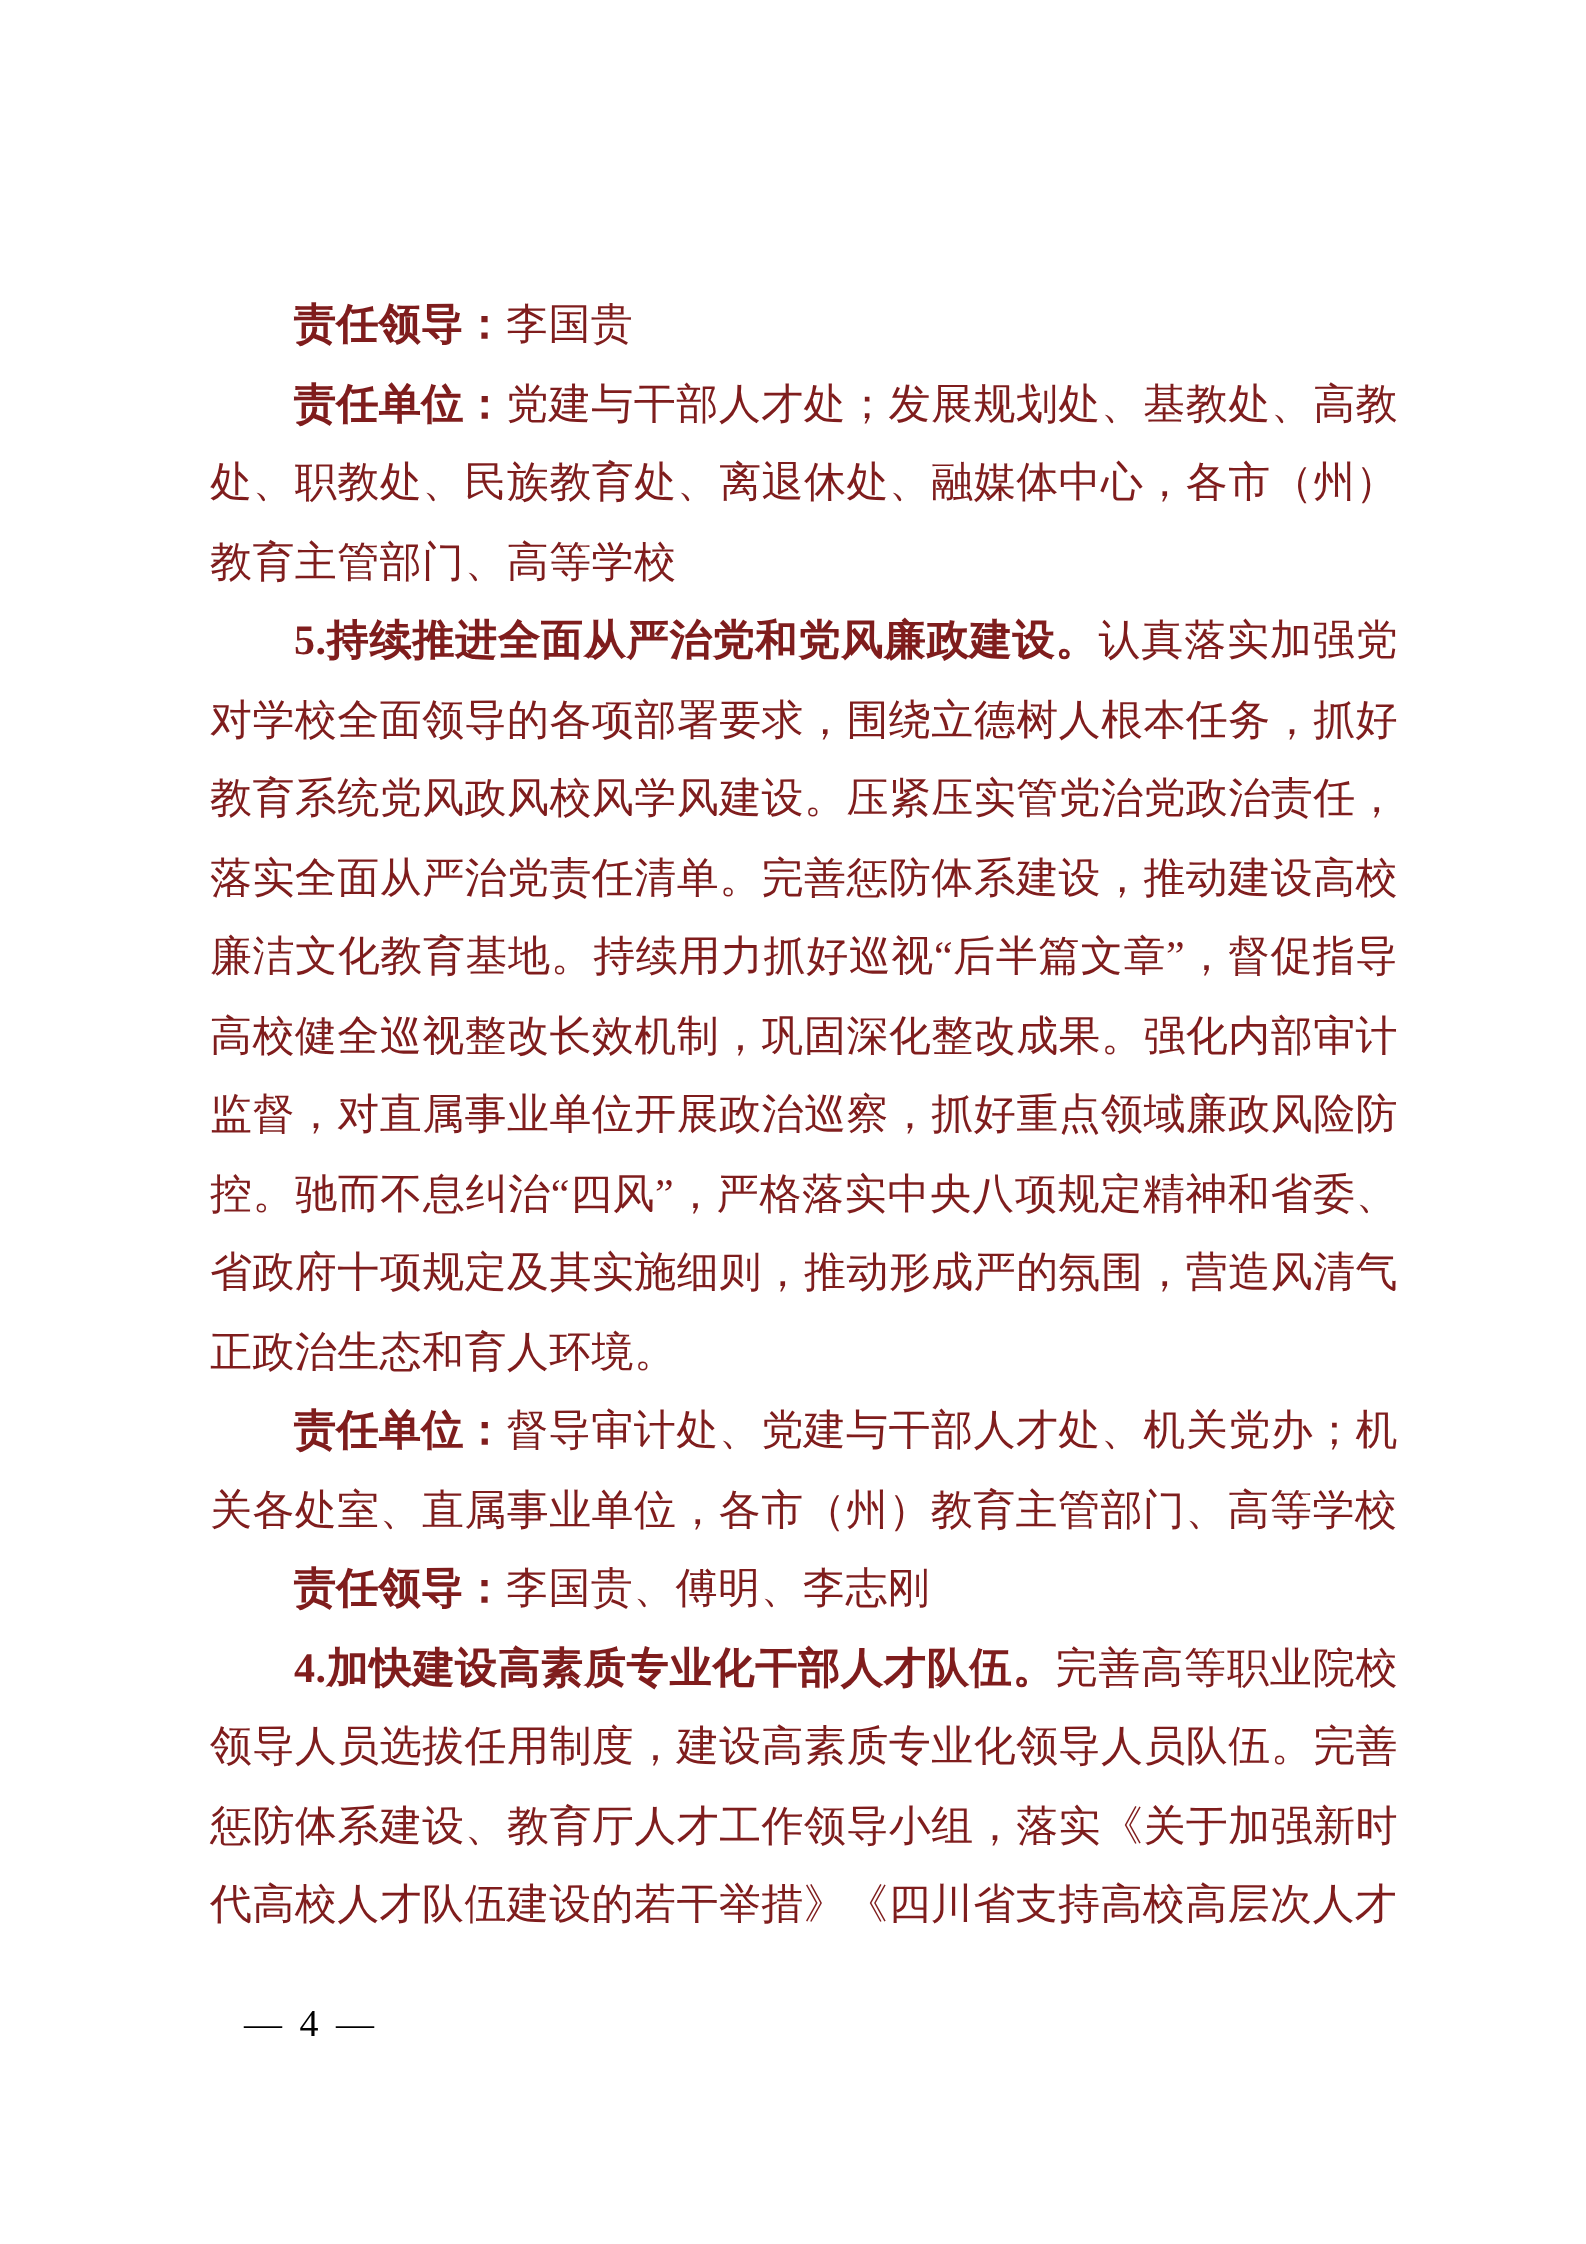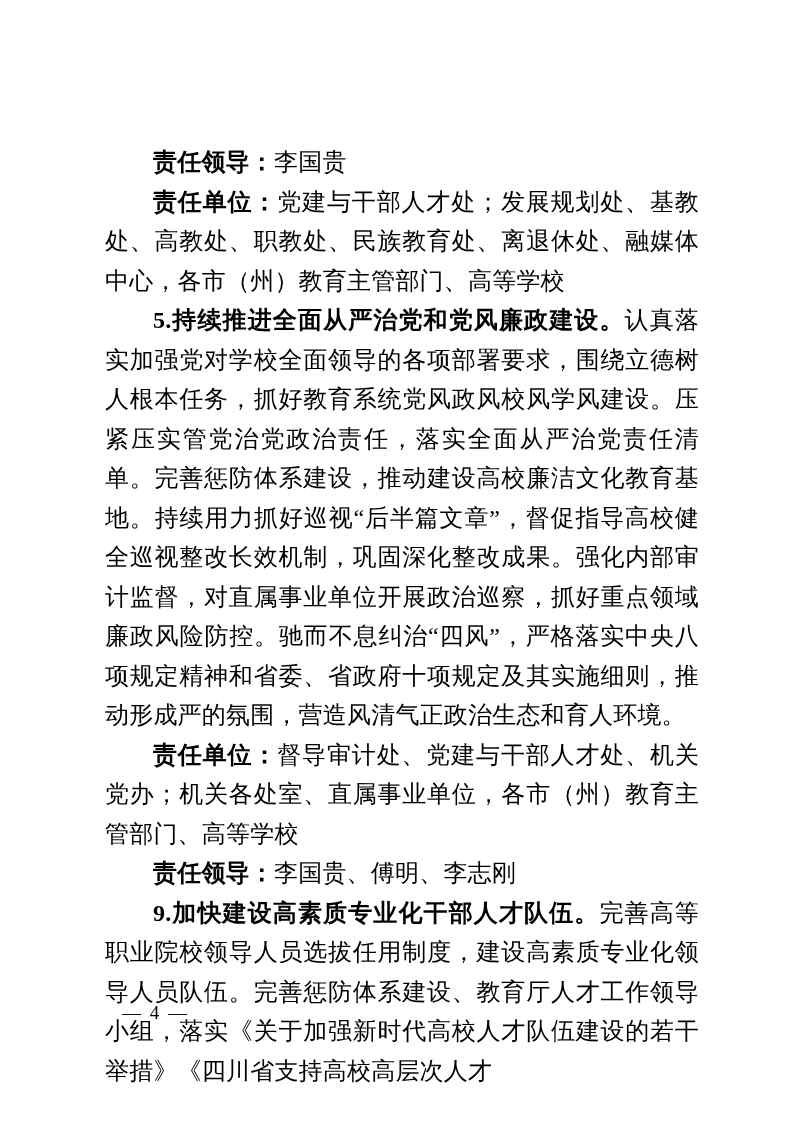--- a/index.html
+++ b/index.html
@@ -18,27 +18,27 @@
   }
   .content {
     position: absolute;
     left: 105px;
     top: 143px;
     width: 594px;
   }
   .para {
     margin: 0;
     padding: 0;
-    font-size: 24px;
+    font-size: 21px;
     line-height: 39.5px;
     letter-spacing: 0.2px;
     text-align: justify;
     text-indent: 2em;
     word-break: break-all;
-    color: #000000;
+    color: #7f1d1d;
   }
   .para .label {
     font-weight: 700;
   }
   .footer {
     position: absolute;
     left: 122px;
     top: 1000px;
     font-size: 19px;
     line-height: 26px;
@@ -50,16 +50,16 @@
 </head>
 <body>
 
 <div class="page">
   <div class="content" id="paragraphs">
       <p class="para label-line"><b class="label">责任领导：</b><span>李国贵</span></p>
       <p class="para label-line"><b class="label">责任单位：</b><span>党建与干部人才处；发展规划处、基教处、高教处、职教处、民族教育处、离退休处、融媒体中心，各市（州）教育主管部门、高等学校</span></p>
       <p class="para numbered"><b class="label">5.持续推进全面从严治党和党风廉政建设。</b><span>认真落实加强党对学校全面领导的各项部署要求，围绕立德树人根本任务，抓好教育系统党风政风校风学风建设。压紧压实管党治党政治责任，落实全面从严治党责任清单。完善惩防体系建设，推动建设高校廉洁文化教育基地。持续用力抓好巡视“后半篇文章”，督促指导高校健全巡视整改长效机制，巩固深化整改成果。强化内部审计监督，对直属事业单位开展政治巡察，抓好重点领域廉政风险防控。驰而不息纠治“四风”，严格落实中央八项规定精神和省委、省政府十项规定及其实施细则，推动形成严的氛围，营造风清气正政治生态和育人环境。</span></p>
       <p class="para label-line"><b class="label">责任单位：</b><span>督导审计处、党建与干部人才处、机关党办；机关各处室、直属事业单位，各市（州）教育主管部门、高等学校</span></p>
       <p class="para label-line"><b class="label">责任领导：</b><span>李国贵、傅明、李志刚</span></p>
-      <p class="para numbered"><b class="label">9.加快建设高素质专业化干部人才队伍。</b><span>完善高等职业院校领导人员选拔任用制度，建设高素质专业化领导人员队伍。完善惩防体系建设、教育厅人才工作领导小组，落实《关于加强新时代高校人才队伍建设的若干举措》《四川省支持高校高层次人才</span></p>
+      <p class="para numbered"><b class="label">4.加快建设高素质专业化干部人才队伍。</b><span>完善高等职业院校领导人员选拔任用制度，建设高素质专业化领导人员队伍。完善惩防体系建设、教育厅人才工作领导小组，落实《关于加强新时代高校人才队伍建设的若干举措》《四川省支持高校高层次人才</span></p>
     </div>
   <div class="footer">— 4 —</div>
 </div>
 
 </body></html>

